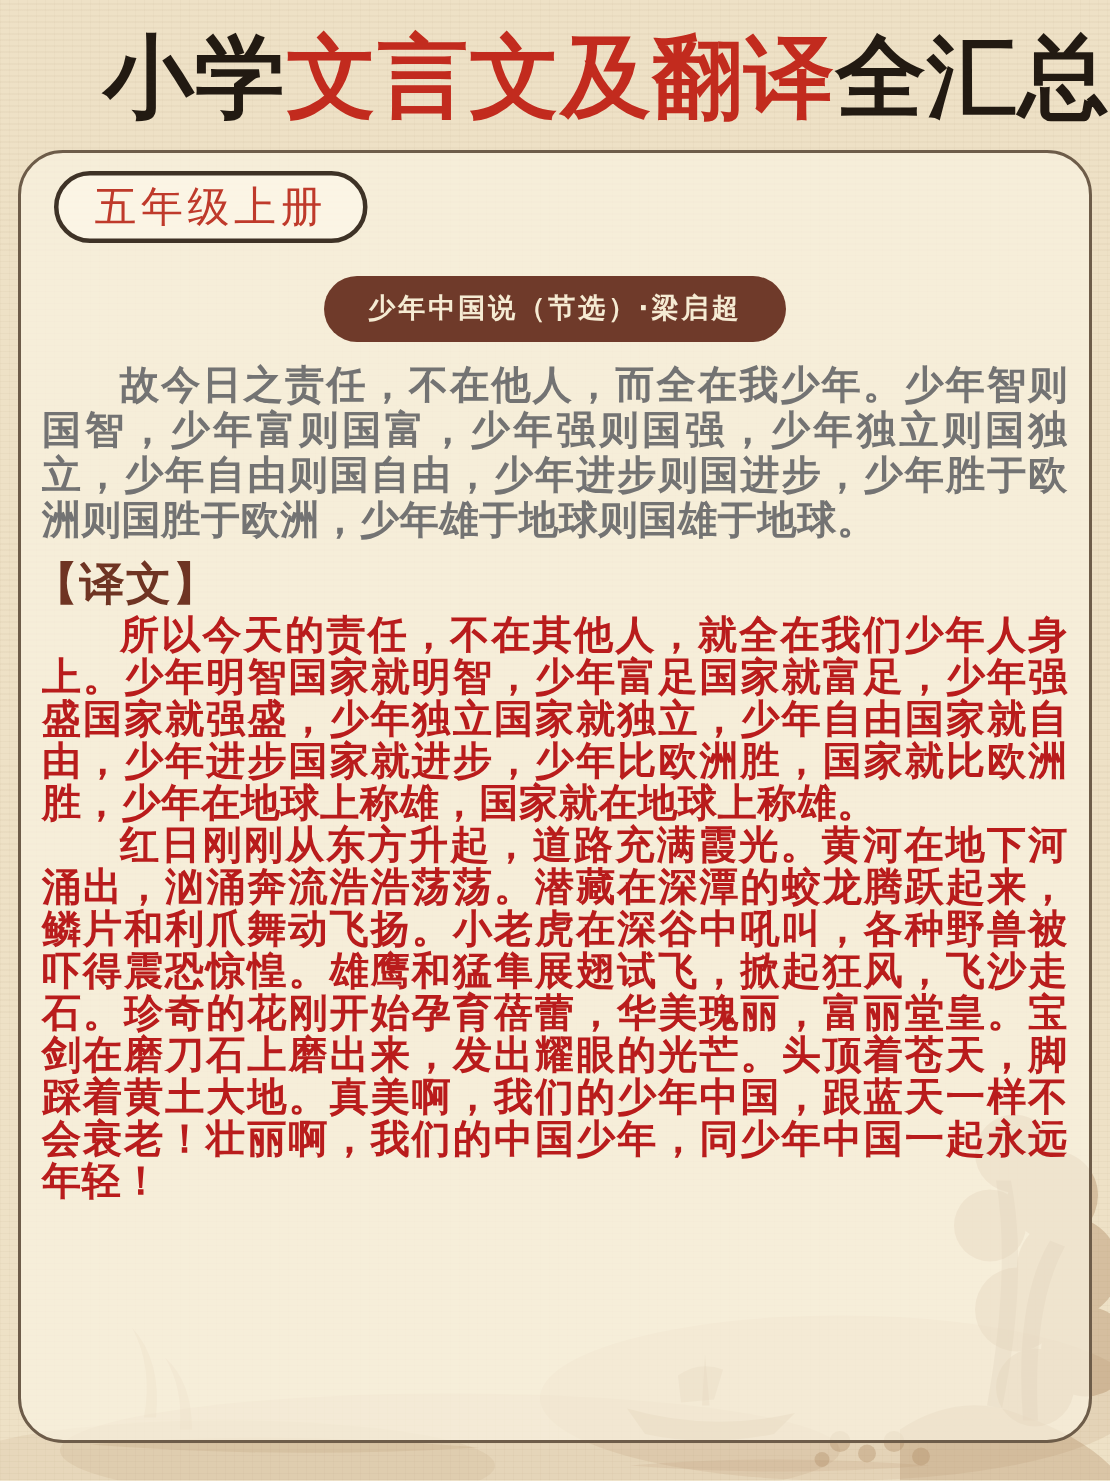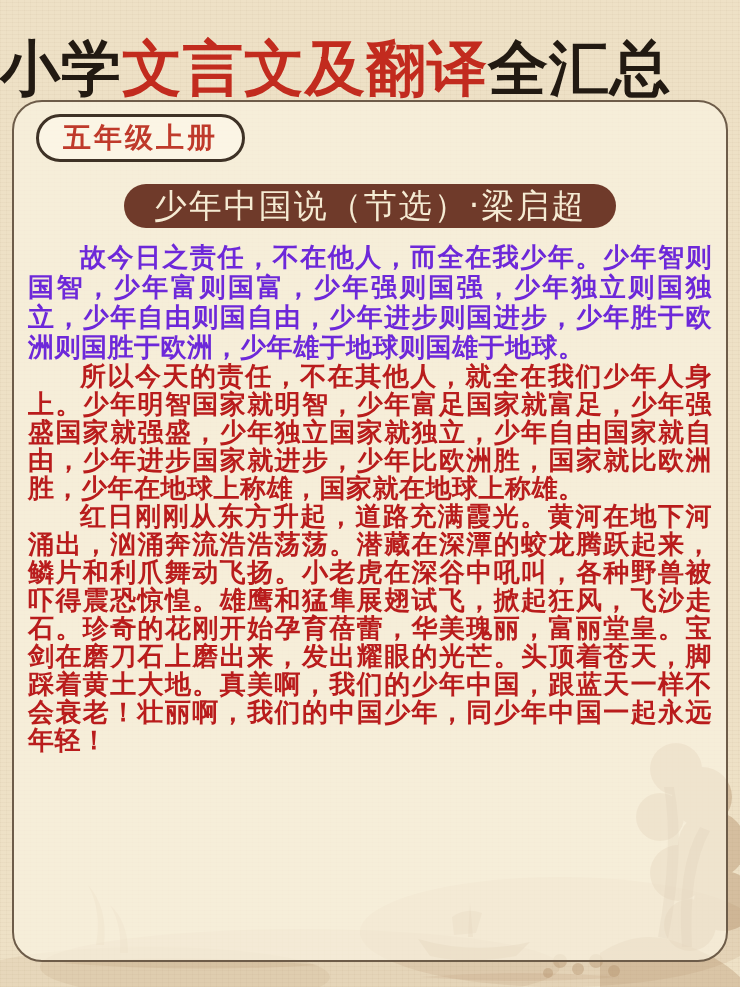--- a/index.html
+++ b/index.html
@@ -13,23 +13,23 @@
     background-color: #eee1c6;
     background-image:
       repeating-linear-gradient(0deg, rgba(130,100,65,0.045) 0px, rgba(130,100,65,0.045) 1px, transparent 1px, transparent 4px),
       repeating-linear-gradient(90deg, rgba(130,100,65,0.03) 0px, rgba(130,100,65,0.03) 1px, transparent 1px, transparent 6px);
     font-family: "DejaVu Sans", sans-serif;
   }
 
   
   .main-title {
     position: absolute;
-    top: 24px; left: 0;
+    top: 8px; left: 0;
     width: 740px;
-    text-align: left;
+    text-align: right;
     font-size: 60px;
     line-height: 88px;
     font-weight: 900;
     letter-spacing: 1px;
     color: #221a12;
     z-index: 2;
     white-space: nowrap;
   }
   .main-title .red { color: #c22b1e; }
 
@@ -56,47 +56,47 @@
   .grade-badge {
     display: inline-block;
     margin-left: 8px;
     border: 3px solid #3e3226;
     border-radius: 26px;
     padding: 4px 24px;
     background: rgba(252,245,229,0.9);
     color: #bf3a2b;
     font-size: 28px;
     line-height: 34px;
-    font-weight: 700;
+    font-weight: 400;
     letter-spacing: 3px;
     white-space: nowrap;
     text-align: center;
   }
 
   .lesson-banner {
     width: fit-content;
     margin: 22px auto 0 auto;
     background: #6f3a2a;
     color: #f5ebd3;
     border-radius: 22px;
     padding: 6px 30px;
-    font-size: 33px;
+    font-size: 18px;
     line-height: 32px;
-    font-weight: 400;
+    font-weight: 700;
     letter-spacing: 2px;
     white-space: nowrap;
   }
 
   .original-text { margin-top: 14px; }
   .original-text p {
     margin: 0;
     font-size: 26px;
     line-height: 30px;
     font-weight: 700;
-    color: #6d28d9;
+    color: #737373;
     text-indent: 2em;
     text-align: justify;
     letter-spacing: 0.5px;
   }
 
   .translation-label {
     margin: 10px 0 2px -6px;
     font-size: 30px;
     line-height: 36px;
     font-weight: 800;
@@ -168,19 +168,20 @@
 <div class="card">
 
   <div class="grade-badge">五年级上册</div>
 
   <div class="lesson-banner">少年中国说（节选）·梁启超</div>
 
   <div class="original-text">
     <p>故今日之责任，不在他人，而全在我少年。少年智则国智，少年富则国富，少年强则国强，少年独立则国独立，少年自由则国自由，少年进步则国进步，少年胜于欧洲则国胜于欧洲，少年雄于地球则国雄于地球。</p>
   </div>
 
+  <div class="translation-label">【译文】</div>
 
   <div class="translation-text">
     <p>所以今天的责任，不在其他人，就全在我们少年人身上。少年明智国家就明智，少年富足国家就富足，少年强盛国家就强盛，少年独立国家就独立，少年自由国家就自由，少年进步国家就进步，少年比欧洲胜，国家就比欧洲胜，少年在地球上称雄，国家就在地球上称雄。</p>
     <p>红日刚刚从东方升起，道路充满霞光。黄河在地下河涌出，汹涌奔流浩浩荡荡。潜藏在深潭的蛟龙腾跃起来，鳞片和利爪舞动飞扬。小老虎在深谷中吼叫，各种野兽被吓得震恐惊惶。雄鹰和猛隼展翅试飞，掀起狂风，飞沙走石。珍奇的花刚开始孕育蓓蕾，华美瑰丽，富丽堂皇。宝剑在磨刀石上磨出来，发出耀眼的光芒。头顶着苍天，脚踩着黄土大地。真美啊，我们的少年中国，跟蓝天一样不会衰老！壮丽啊，我们的中国少年，同少年中国一起永远年轻！</p>
   </div>
 
 </div>
 
 </body></html>

